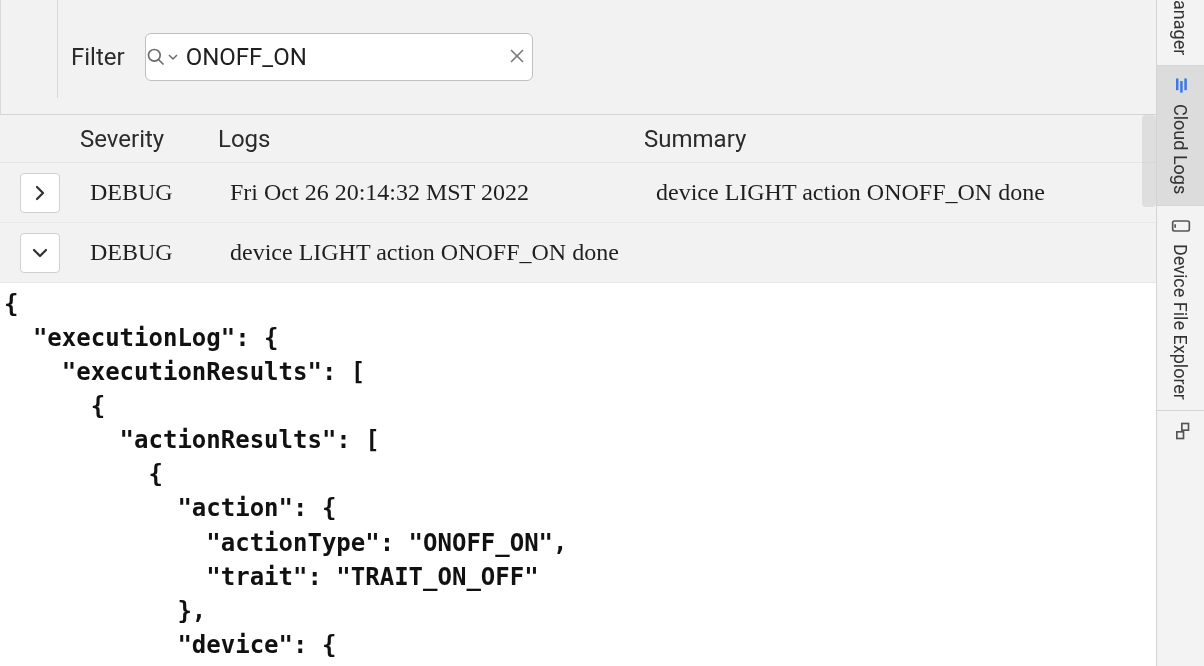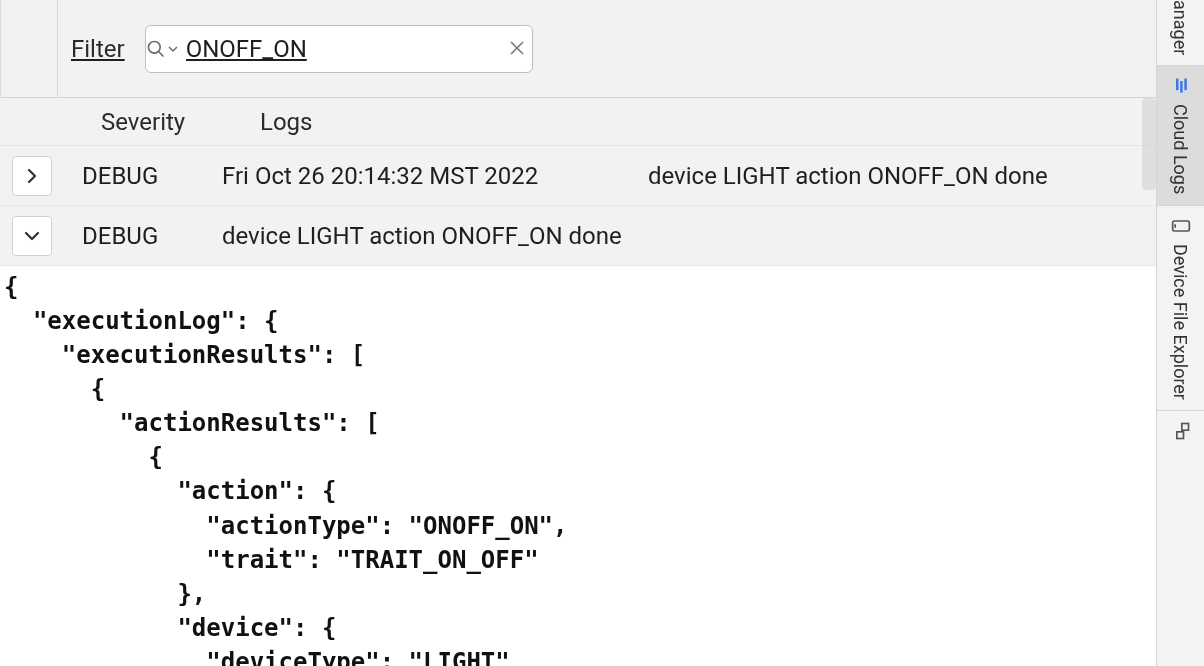--- a/index.html
+++ b/index.html
@@ -16,30 +16,29 @@
     width: 100%;
     height: 100%;
   }
   .main {
     flex: 1;
     display: flex;
     flex-direction: column;
     min-width: 0;
   }
   .filter-bar {
-    height: 98px;
+    height: 115px;
     background: #f2f2f2;
     border-bottom: 1px solid #d4d4d4;
     display: flex;
     align-items: center;
     padding-left: 56px;
     gap: 20px;
     border-left: 1px solid #d9d9d9;
     position: relative;
-    text-decoration: underline;
   }
   .filter-bar::before{
     content:"";
     position:absolute;
     left:56px;
     top:0;
     bottom:0;
     width:1px;
     background:#d9d9d9;
     display:none;
@@ -105,29 +104,29 @@
     grid-template-columns: 70px 140px 426px 1fr;
     align-items: center;
   }
   .header-row {
     background: #f2f2f2;
     border-bottom: 1px solid #e5e5e5;
     font-size: 24px;
     color: #2b2b2b;
     height: 48px;
     padding-left: 8px;
-    gap: 21px;
   }
   .header-row .h-sev{ padding-left:2px;}
   .log-row {
     font-size: 24px;
     color: #1f1f1f;
     height: 60px;
-    padding-left: 12px;
+    padding-left: 20px;
     white-space: nowrap;
+    font-family: Liberation Serif, serif;
   }
   .log-row.collapsed { background:#f2f2f2; border-bottom:1px solid #e8e8e8;}
   .log-row.expanded-head { background:#f2f2f2; border-bottom:1px solid #e8e8e8;}
   .expander-btn {
     width: 40px;
     height: 40px;
     border: 1px solid #d0d0d0;
     background: #fff;
     border-radius: 4px;
     display: flex;
@@ -218,20 +217,21 @@
       </div>
     </div>
 
     <div class="log-area">
       <div class="scroll-stub"></div>
 
       <div class="header-row">
         <span></span>
         <span class="h-sev">Severity</span>
         <span>Logs</span>
+        <span>Summary</span>
       </div>
 
       <div class="log-row collapsed">
         <span>
           <button class="expander-btn">
             <svg width="18" height="18" viewBox="0 0 24 24">
                 <path d="M8 4 L16 12 L8 20" fill="none" stroke="currentColor" stroke-width="3" stroke-linecap="round" stroke-linejoin="round"></path>
               </svg>
           </button>
         </span>

